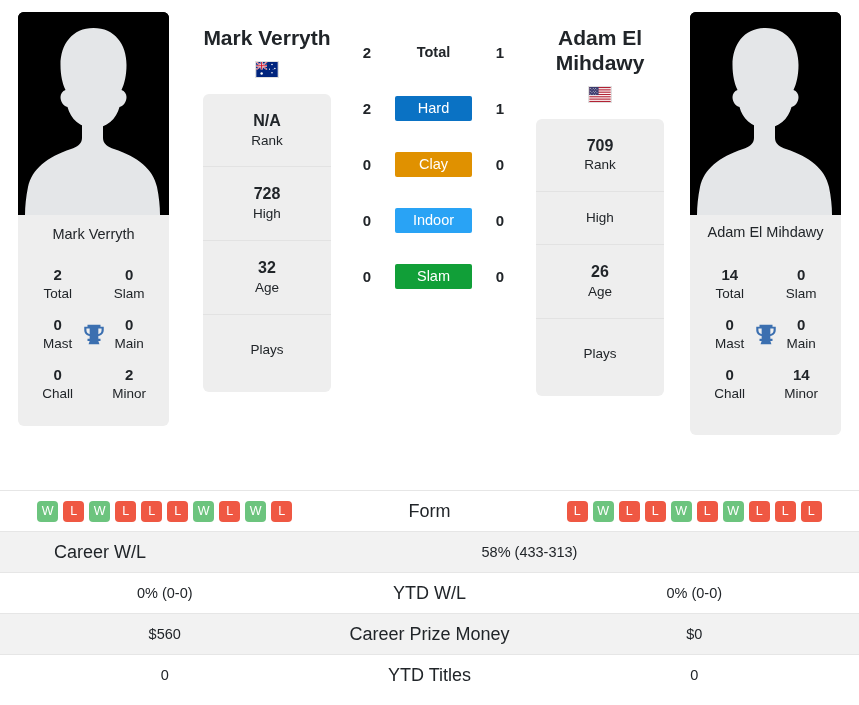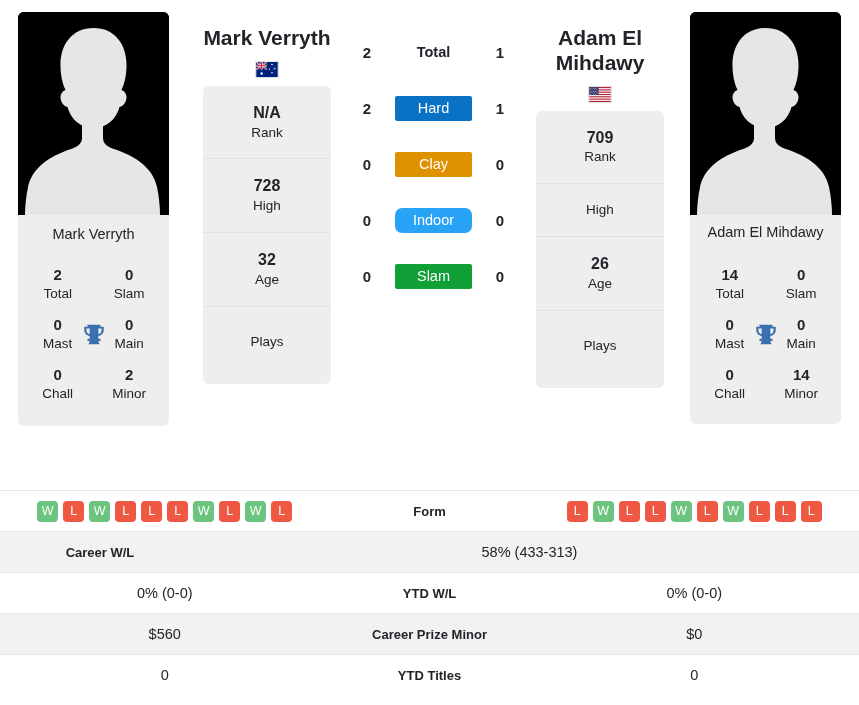--- a/index.html
+++ b/index.html
@@ -87,21 +87,21 @@
     white-space: nowrap;
   }
   .flag {
     display: inline-block;
     margin-top: 10px;
     width: 24px; height: 17px;
     vertical-align: middle;
     border: 1px solid rgba(0,0,0,.12);
   }
   .stack-card {
-    margin-top: 8px;
+    margin-top: 16px;
     background: #eeeeee;
     border-radius: 6px;
     overflow: hidden;
   }
   .stack-item {
     text-align: center;
     padding: 17px 4px 16px 4px;
     border-bottom: 1px solid #e2e2e2;
   }
   .stack-item:last-child { border-bottom: none; }
@@ -160,22 +160,22 @@
   .tcell-left, .tcell-right {
     flex: 1 1 0;
     text-align: center;
     font-size: 14.5px;
     color: #212529;
     padding: 0 10px;
   }
   .tcell-mid {
     flex: 0 0 200px;
     text-align: center;
-    font-size: 13px;
-    font-weight: bold;
+    font-size: 18px;
+    font-weight: normal;
     color: #212529;
   }
   .form-cell {
     display: flex;
     gap: 5px;
     justify-content: center;
     align-items: center;
   }
   .fbadge {
     width: 21px; height: 21px;
@@ -291,21 +291,21 @@
         <div class="surf-badge" id="badge-hard" style="background: rgb(10, 114, 196);">Hard</div>
         <div class="surf-score">1</div>
       </div>
       <div class="surf-row">
         <div class="surf-score">0</div>
         <div class="surf-badge" id="badge-clay" style="background: rgb(224, 145, 0);">Clay</div>
         <div class="surf-score">0</div>
       </div>
       <div class="surf-row">
         <div class="surf-score">0</div>
-        <div class="surf-badge" id="badge-indoor" style="background: rgb(41, 163, 245); border-radius: 7px;">Indoor</div>
+        <div class="surf-badge" id="badge-indoor" style="background: rgb(41, 163, 245);">Indoor</div>
         <div class="surf-score">0</div>
       </div>
       <div class="surf-row">
         <div class="surf-score">0</div>
         <div class="surf-badge" id="badge-grass" style="background: rgb(17, 159, 56);">Slam</div>
         <div class="surf-score">0</div>
       </div>
     </div>
 
     <div class="stack-col" style="margin-right:26px;">
@@ -362,21 +362,21 @@
 
     <div class="player-col">
       <div class="photo">
         <svg class="silhouette" viewBox="0 0 151 203" preserveAspectRatio="xMidYMid slice">
           <rect width="151" height="203" fill="#000000"></rect>
           <path d="M75.5 16c-21 0-33 16-33 37 0 10 2 19 5 25 -3 1-5 4-5 7 0 5 3 9 7 10 3 12 13 21 26 21 13 0 23-9 26-21 4-1 7-5 7-10 0-3-2-6-5-7 3-6 5-15 5-25 0-21-12-37-33-37z" fill="#e4e6e8"></path>
           <path d="M64 108v18c0 6-5 9-11 11 -24 8-39 20-43 38 -2 10-3 19-3 28h135c0-9-1-18-3-28 -4-18-19-30-43-38 -6-2-11-5-11-11v-18z" fill="#e4e6e8"></path>
         </svg>
       </div>
       <div class="photo-name two-line">Adam El Mihdawy</div>
-      <div class="honours" style="padding-bottom:14px;">
+      <div class="honours" style="padding-bottom:25px;">
         <div class="honour-row">
           <div class="honour-cell">
             <div class="honour-val">14</div>
             <div class="honour-lbl">Total</div>
           </div>
           <div class="honour-cell">
             <div class="honour-val">0</div>
             <div class="honour-lbl">Slam</div>
           </div>
         </div>
@@ -447,21 +447,21 @@
     </div>
 
     <div class="trow plainbg">
       <div class="tcell-left">0% (0-0)</div>
       <div class="tcell-mid">YTD W/L</div>
       <div class="tcell-right">0% (0-0)</div>
     </div>
 
     <div class="trow shade">
       <div class="tcell-left">$560</div>
-      <div class="tcell-mid">Career Prize Minor</div>
+      <div class="tcell-mid">Career Prize Money</div>
       <div class="tcell-right">$0</div>
     </div>
 
     <div class="trow plainbg">
       <div class="tcell-left">0</div>
       <div class="tcell-mid">YTD Titles</div>
       <div class="tcell-right">0</div>
     </div>
 
   </div>

